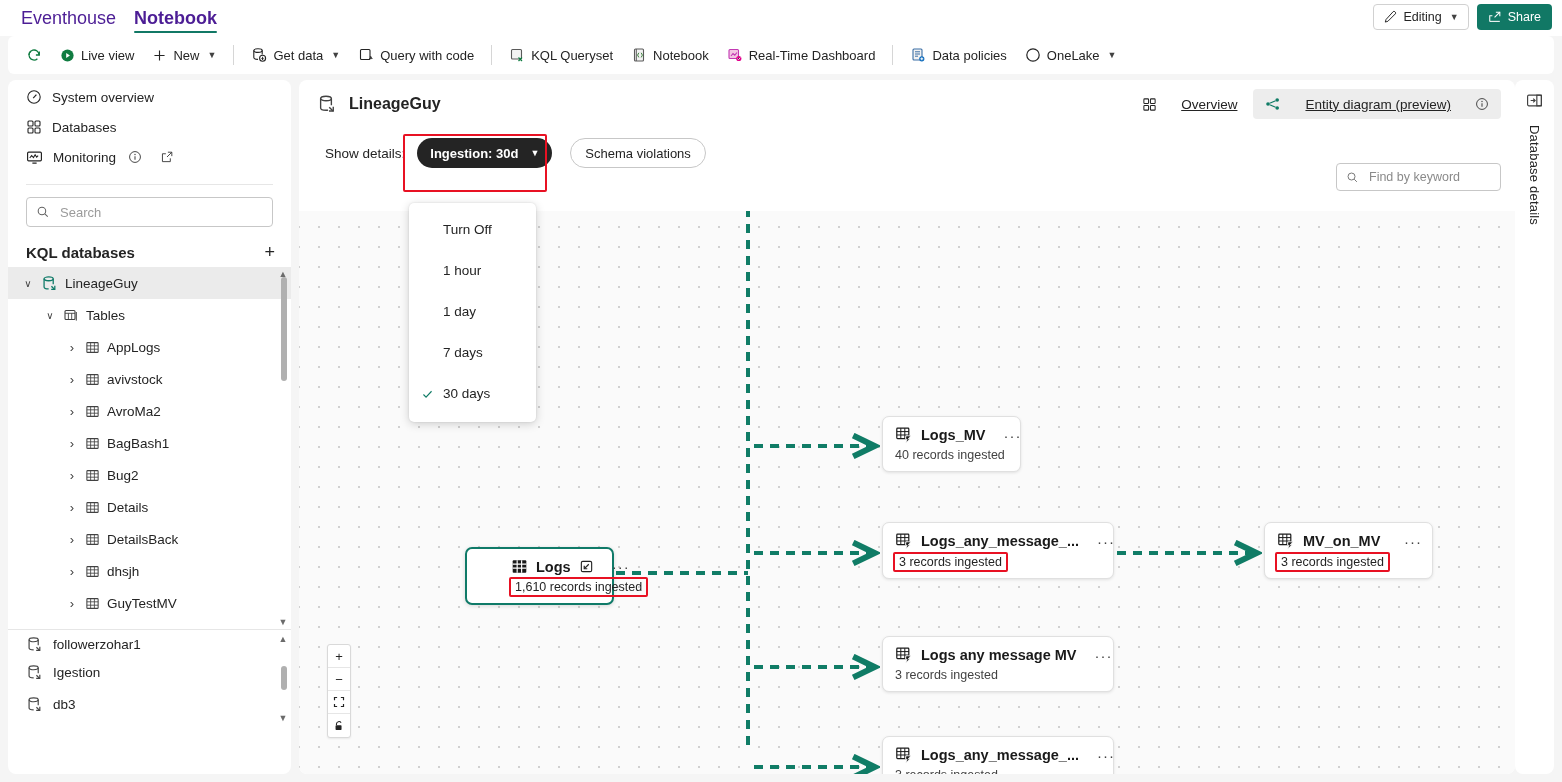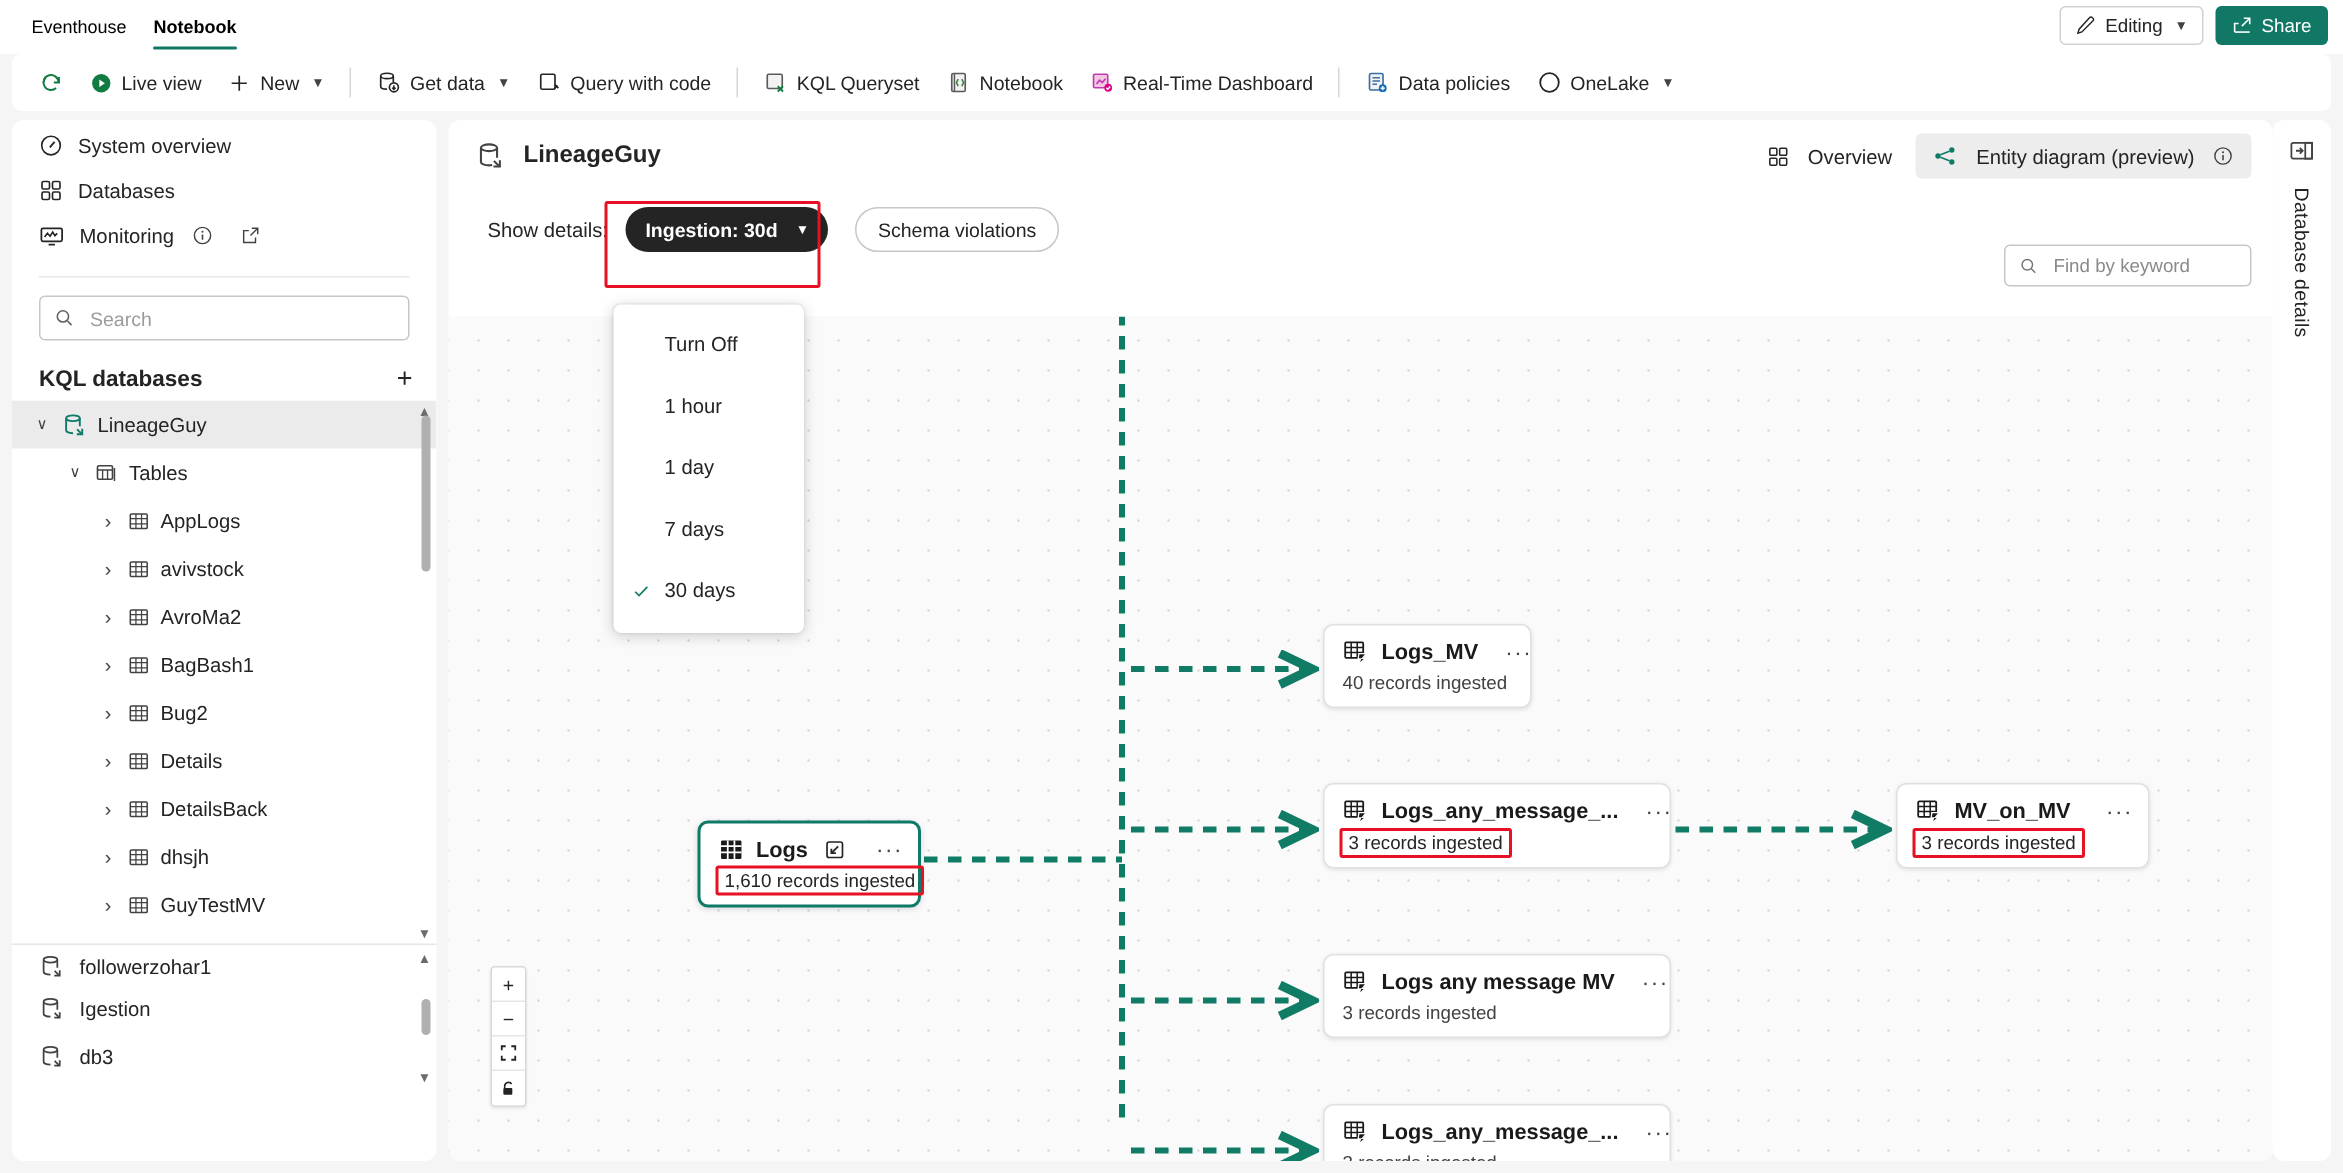--- a/index.html
+++ b/index.html
@@ -15,21 +15,21 @@
   }
   .app { position: relative; width: 1562px; height: 782px; background:#f5f5f5; }
 
   
   .topbar {
     position:absolute; left:0; top:0; width:1562px; height:36px;
     background:#ffffff;
     display:flex; align-items:center; padding-left:12px;
   }
   .toptab {
-    font-size:12px; color:#000000; padding:16px 9px; height:34px;
+    font-size:18px; color:#4c1d95; padding:16px 9px; height:34px;
     display:flex; align-items:center; cursor:pointer; position:relative;
   }
   .toptab.active { font-weight:700; }
   .toptab.active:after {
     content:""; position:absolute; left:9px; right:9px; bottom:2px;
     height:2.5px; background:#117865; border-radius:2px;
   }
   .topright { position:absolute; right:10px; top:4px; display:flex; align-items:center; gap:8px; }
   .btn-editing {
     display:flex; align-items:center; gap:6px;
@@ -111,22 +111,22 @@
 
   
   .main {
     position:absolute; left:299px; top:80px; width:1216px; height:694px;
     background:#ffffff; border-radius:8px; overflow:hidden;
   }
   .main-head { display:flex; align-items:center; height:48px; padding:0 14px 0 18px; }
   .mh-title { font-size:16px; font-weight:600; margin-left:12px; }
   .mh-right { margin-left:auto; display:flex; align-items:center; gap:4px; }
   .seg {
-    display:flex; align-items:center; gap:12px; height:30px;
-    padding:0 12px; border-radius:4px; font-size:13.5px; cursor:pointer;
+    display:flex; align-items:center; gap:24px; height:30px;
+    padding:0 12px; border-radius:4px; font-size:13.5px; cursor:pointer;text-decoration:underline;
   }
   .seg.active { background:#ededed; }
 
   .filterbar { display:flex; align-items:center; height:50px; padding:0 14px 0 26px; position:relative; }
   .lbl-show { font-size:13.5px; color:#242424; margin-right:12px; }
   .pill-dark {
     display:flex; align-items:center; gap:10px;
     height:30px; padding:0 13px; border-radius:15px;
     background:#242424; color:#fff; font-size:13px; font-weight:700; cursor:pointer;
   }
@@ -172,21 +172,21 @@
     background-image:radial-gradient(circle, #d0d0d0 0.8px, transparent 0.8px);
     background-size:20px 20px;
     background-position:10px 6px;
     overflow:hidden;
   }
   .node {
     position:absolute; background:#fff; border:1px solid #e0e0e0; border-radius:7px;
     box-shadow:0 1px 3px rgba(0,0,0,.10);
     cursor:pointer;
   }
-  .node.selected { border:2px solid #0f7a68; box-shadow:0 1px 4px rgba(0,0,0,.14); }
+  .node.selected { border:2px solid #0f7a68; box-shadow:0 1px 4px rgba(0,0,0,.14);padding-left:32px; }
   .node-top { display:flex; align-items:center; gap:8px; padding:9px 10px 1px 12px; }
   .node-name { font-size:14.5px; font-weight:700; color:#1a1a1a; white-space:nowrap; }
   .node-sub { font-size:12.5px; color:#424242; padding:3px 12px 9px 12px; white-space:nowrap; }
   .node-sub.hl {
     display:inline-block; margin:1px 0 6px 10px; padding:1px 4px;
     border:2px solid #e81123; border-radius:2px; color:#242424;
   }
   .ell { margin-left:auto; color:#424242; font-size:15px; letter-spacing:1px; padding-left:10px; cursor:pointer; }
   .open-ic { color:#242424; cursor:pointer; display:flex; align-items:center; }
 

